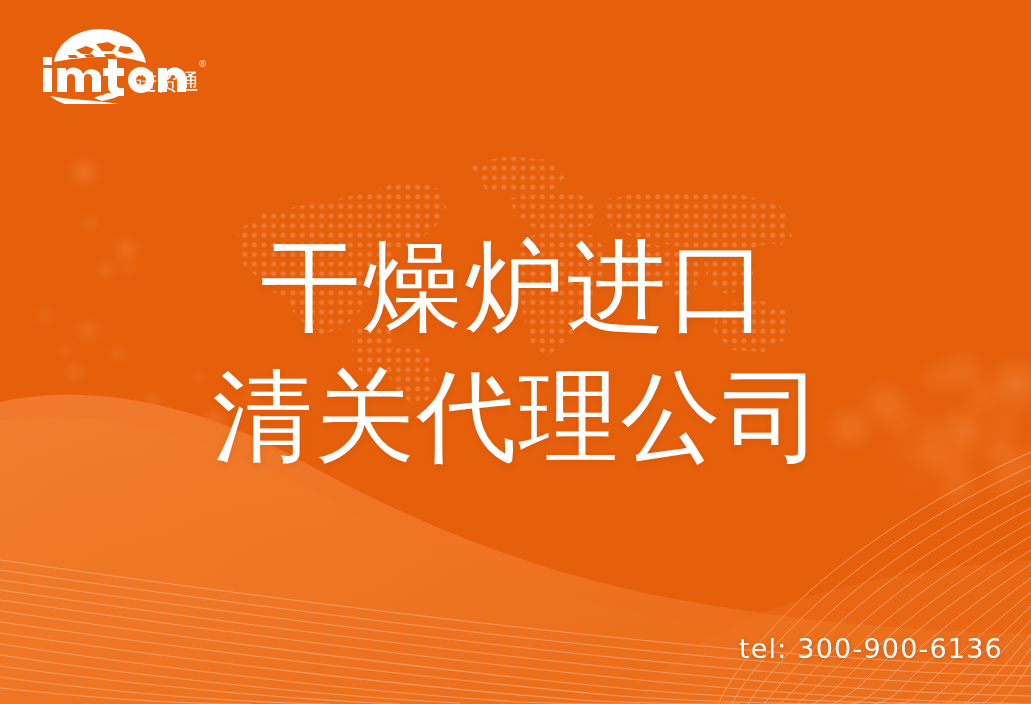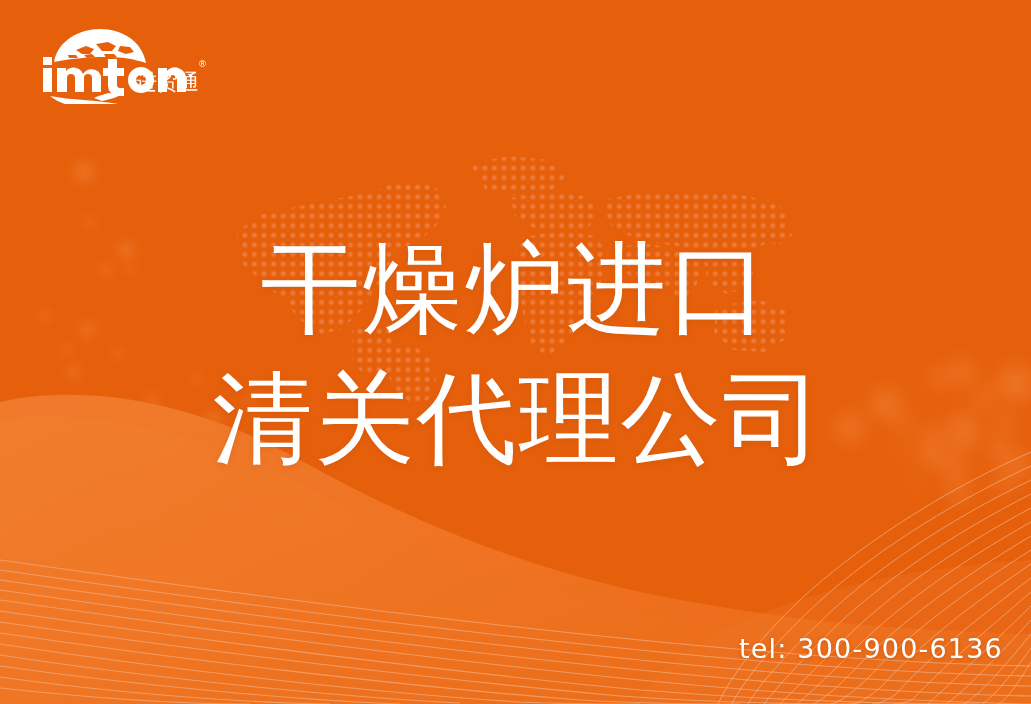--- a/index.html
+++ b/index.html
@@ -36,21 +36,21 @@
     text-align:center;
     color:#ffffff;
     line-height:1.12;
     letter-spacing:2px;
     font-weight:400;
     pointer-events:none;
   }
   .hl-line{
     display:block;
     font-size:100px;
-    font-family:Liberation Sans, sans-serif;
+    font-family:Liberation Serif, serif;
     text-shadow:0 2px 6px rgba(150,60,0,.18);
   }
   .hl-line.line2{margin-top:18px;margin-left:6px;}
 
   
   #phone{
     position:absolute;
     right:28px;
     bottom:40px;
     color:#ffffff;

